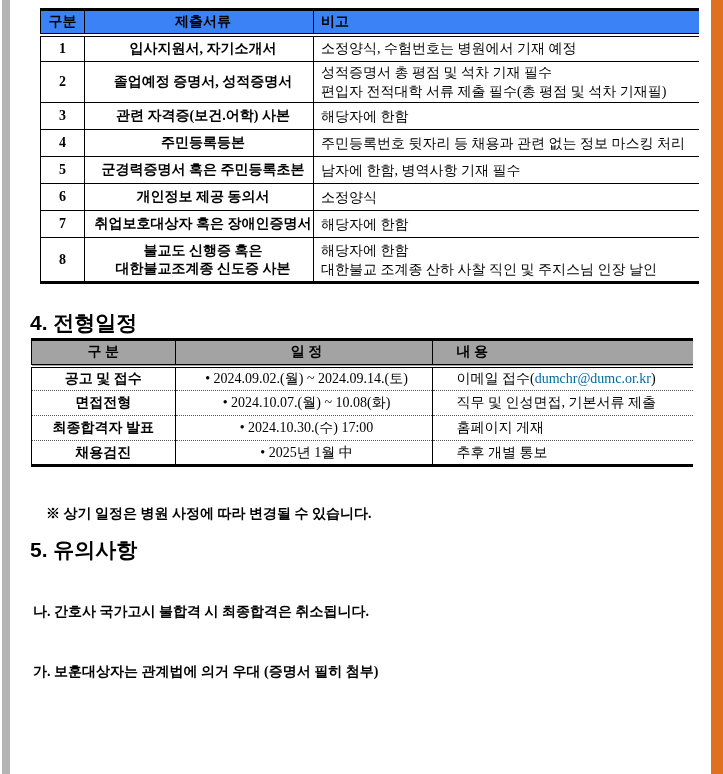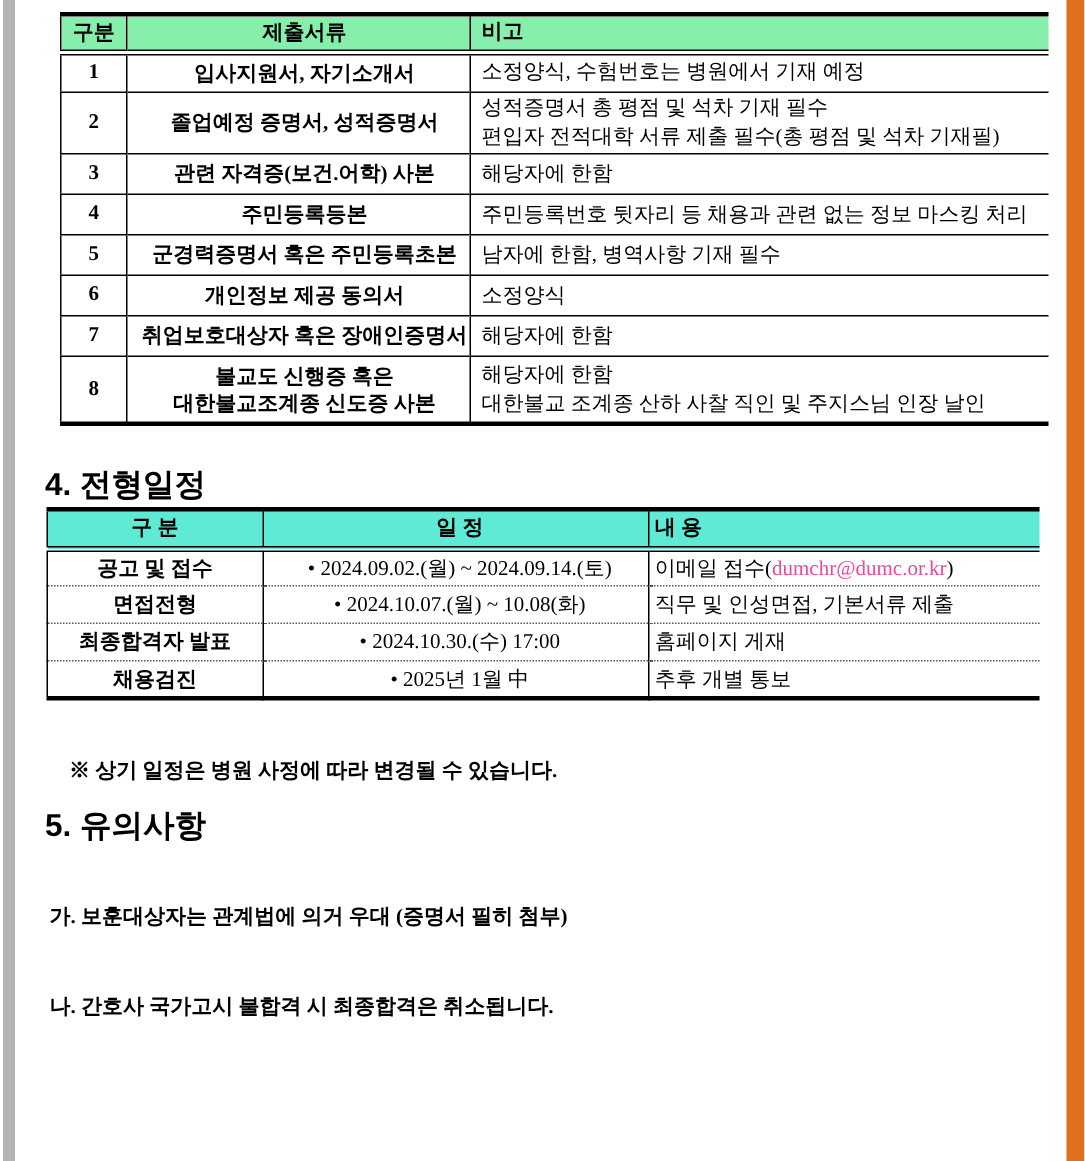--- a/index.html
+++ b/index.html
@@ -27,21 +27,21 @@
     border-top: 3px solid #000;
     border-bottom: 3px solid #000;
     border-left: 1px solid #000;
     font-size: 14px;
   }
   .tbl1 th, .tbl1 td { vertical-align: middle; overflow: hidden; }
   .tbl1 .c-no   { width: 44px;  text-align: center; border-right: 1px solid #000; }
   .tbl1 .c-doc  { width: 229px; text-align: center; padding-left: 8px; border-right: 1px solid #000; font-weight: bold; }
   .tbl1 .c-note { width: 385px; text-align: left; padding-left: 7px; line-height: 19px; }
   .tbl1 thead th {
-    background: #86efac; font-weight: bold; height: 25px; text-align: center;
+    background: #3b82f6; font-weight: bold; height: 25px; text-align: center;
     border-bottom: 4px double #000; padding-left: 0;
   }
   .tbl1 tbody td { border-top: 1px solid #000; }
   .tbl1 tbody tr:first-child td { border-top: none; }
   .tbl1 .rowno { font-weight: bold; }
 
   
   .sec-title {
     position: absolute; left: 30px;
     font-size: 21px; font-weight: bold;
@@ -52,28 +52,28 @@
 
   .tbl2 {
     position: absolute; left: 31px; top: 338px; width: 662px;
     border-top: 3px solid #000;
     border-bottom: 3px solid #000;
     border-left: 1px solid #000;
     font-size: 14px;
   }
   .tbl2 .s-label { width: 143px; text-align: center; border-right: 1px solid #000; font-weight: bold; }
   .tbl2 .s-date  { width: 256px; text-align: center; padding-left: 6px; border-right: 1px solid #000; }
-  .tbl2 .s-cont  { width: 260px; text-align: left; padding-left: 4px; }
+  .tbl2 .s-cont  { width: 260px; text-align: left; padding-left: 24px; }
   .tbl2 thead th {
-    background: #5eead4; font-weight: bold; height: 26px; text-align: center;
+    background: #a3a3a3; font-weight: bold; height: 26px; text-align: center;
     border-bottom: 4px double #000; padding-left: 0;
   }
   .tbl2 tbody td { height: 25px; border-top: 1px dotted #555; vertical-align: middle; }
   .tbl2 tbody tr:first-child td { border-top: none; }
-  .email-link { color: #ec4899; cursor: pointer; }
+  .email-link { color: #0369a1; cursor: pointer; }
 
   .schedule-note {
     position: absolute; left: 46px; top: 505px;
     font-size: 14px; font-weight: bold;
   }
 
   
   .notes-list {
     position: absolute; left: 33px; top: 562px; width: 682px;
     font-size: 14px; font-weight: bold; line-height: 20px;
@@ -179,22 +179,22 @@
       <td class="s-cont">추후 개별 통보</td>
     </tr>
   </tbody>
 </table>
 
 <div class="schedule-note">※ 상기 일정은 병원 사정에 따라 변경될 수 있습니다.</div>
 
 <div class="sec-title" id="title5">5. 유의사항</div>
 
 <div class="notes-list">
+  <div>나. 간호사 국가고시 불합격 시 최종합격은 취소됩니다.</div>
   <div>가. 보훈대상자는 관계법에 의거 우대 (증명서 필히 첨부)</div>
-  <div>나. 간호사 국가고시 불합격 시 최종합격은 취소됩니다.</div>
   
   
   
   
   
   
   
 </div>
 
 </body></html>

